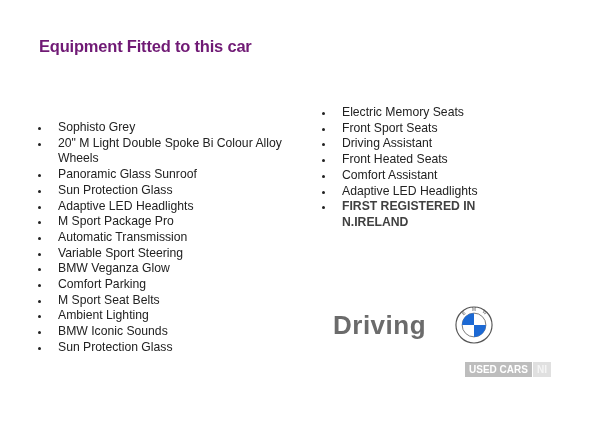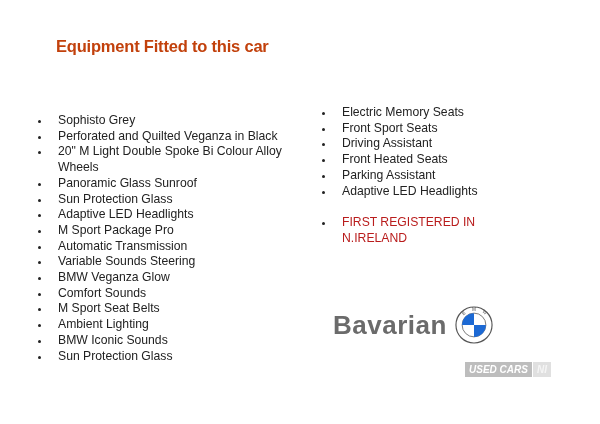--- a/index.html
+++ b/index.html
@@ -1,73 +1,72 @@
 <!DOCTYPE html>
 <html><head>
 <meta charset="utf-8">
 <style>
   html, body { margin: 0; padding: 0; }
   body {
     width: 600px; height: 424px; background: #ffffff; position: relative; overflow: hidden;
     font-family: "Liberation Sans", sans-serif; color: #1a1a1a;
   }
   .title {
-    position: absolute; left: 56px; top: 37px; font-size: 16.5px; font-weight: bold; color: #c2410c;
+    position: absolute; left: 39px; top: 37px; font-size: 16.5px; font-weight: bold; color: #701a75;
     letter-spacing: -0.2px;
   }
   ul.col { position: absolute; margin: 0; padding: 0; list-style: none; font-size: 12.2px; line-height: 15.7px; color: #222; }
   ul.col li { position: relative; padding-left: 22px; }
   ul.col li::before {
     content: ""; position: absolute; left: 2px; top: 7px; width: 3px; height: 3px; background: #222; border-radius: 50%;
   }
-  ul.col li.bold { font-weight: normal; color: #b91c1c; margin-top: 16px; }
-  #col-left { left: 36px; top: 113px; width: 250px; }
+  ul.col li.bold { font-weight: bold; color: #404040; }
+  #col-left { left: 36px; top: 120px; width: 250px; }
   #col-right { left: 320px; top: 105px; width: 180px; }
   .brand {
     position: absolute; left: 333px; top: 310px; font-size: 26px; font-weight: bold; color: #6b6b6b; letter-spacing: 0.5px;
   }
   .bmw-logo { position: absolute; left: 455px; top: 306px; width: 38px; height: 38px; }
-  .badge { position: absolute; left: 465px; top: 362px; height: 15px; display: flex; font-size: 10px; font-weight: bold; font-style: italic; }
+  .badge { position: absolute; left: 465px; top: 362px; height: 15px; display: flex; font-size: 10px; font-weight: bold; }
   .badge .used { background: #bdbdbd; color: #fff; padding: 0 4px; line-height: 15px; }
   .badge .ni { background: #e0e0e0; color: #f5f5f5; padding: 0 4px; line-height: 15px; margin-left: 1px; }
 </style>
 </head>
 <body>
 
 <div class="title">Equipment Fitted to this car</div>
 
 <ul class="col" id="col-left">
   <li>Sophisto Grey</li>
-  <li>Perforated and Quilted  Veganza in Black</li>
   <li>20" M Light Double Spoke Bi Colour Alloy Wheels</li>
   <li>Panoramic Glass Sunroof</li>
   <li>Sun Protection Glass</li>
   <li>Adaptive LED Headlights</li>
   <li>M Sport Package Pro</li>
   <li>Automatic Transmission</li>
-  <li>Variable Sounds Steering</li>
+  <li>Variable Sport Steering</li>
   <li>BMW Veganza Glow</li>
-  <li>Comfort Sounds</li>
+  <li>Comfort Parking</li>
   <li>M Sport Seat Belts</li>
   <li>Ambient Lighting</li>
   <li>BMW Iconic Sounds</li>
   <li>Sun Protection Glass</li>
 </ul>
 
 <ul class="col" id="col-right">
   <li>Electric Memory Seats</li>
   <li>Front Sport Seats</li>
   <li>Driving Assistant</li>
   <li>Front Heated Seats</li>
-  <li>Parking Assistant</li>
+  <li>Comfort Assistant</li>
   <li>Adaptive LED Headlights</li>
   <li class="bold">FIRST REGISTERED IN N.IRELAND</li>
 </ul>
 
-<div class="brand">Bavarian</div>
+<div class="brand">Driving</div>
 
 <svg class="bmw-logo" viewBox="0 0 40 40">
   <circle cx="20" cy="20" r="19" fill="#fff" stroke="#555" stroke-width="1.2"></circle>
   <circle cx="20" cy="20" r="12.5" fill="#fff" stroke="#555" stroke-width="0.8"></circle>
   <path d="M20 20 L20 7.5 A12.5 12.5 0 0 0 7.5 20 Z" fill="#1c69d4"></path>
   <path d="M20 20 L32.5 20 A12.5 12.5 0 0 1 20 32.5 Z" fill="#1c69d4"></path>
   <text x="9" y="10" font-size="5" fill="#555" font-family="Liberation Sans, sans-serif" transform="rotate(-40 9 10)">B</text>
   <text x="18" y="5.5" font-size="5" fill="#555" font-family="Liberation Sans, sans-serif">M</text>
   <text x="27.5" y="7" font-size="5" fill="#555" font-family="Liberation Sans, sans-serif" transform="rotate(40 29 8)">W</text>
 </svg>

